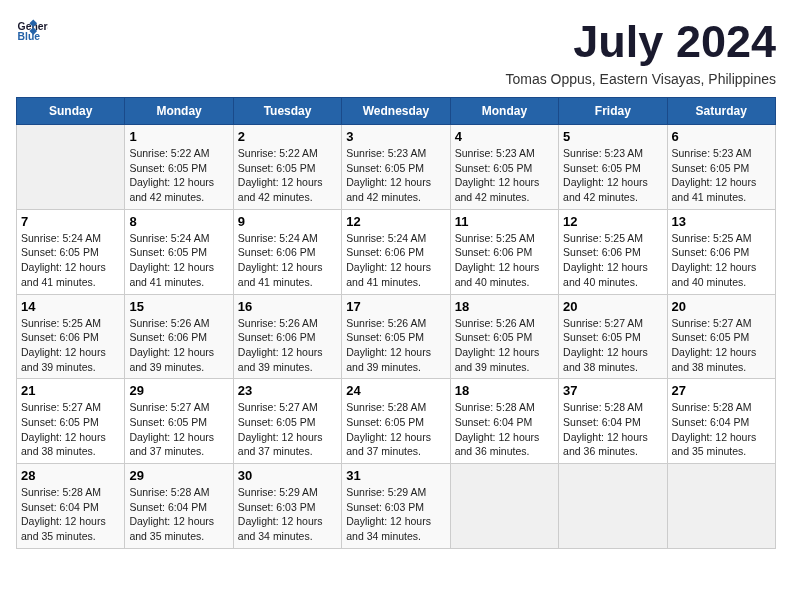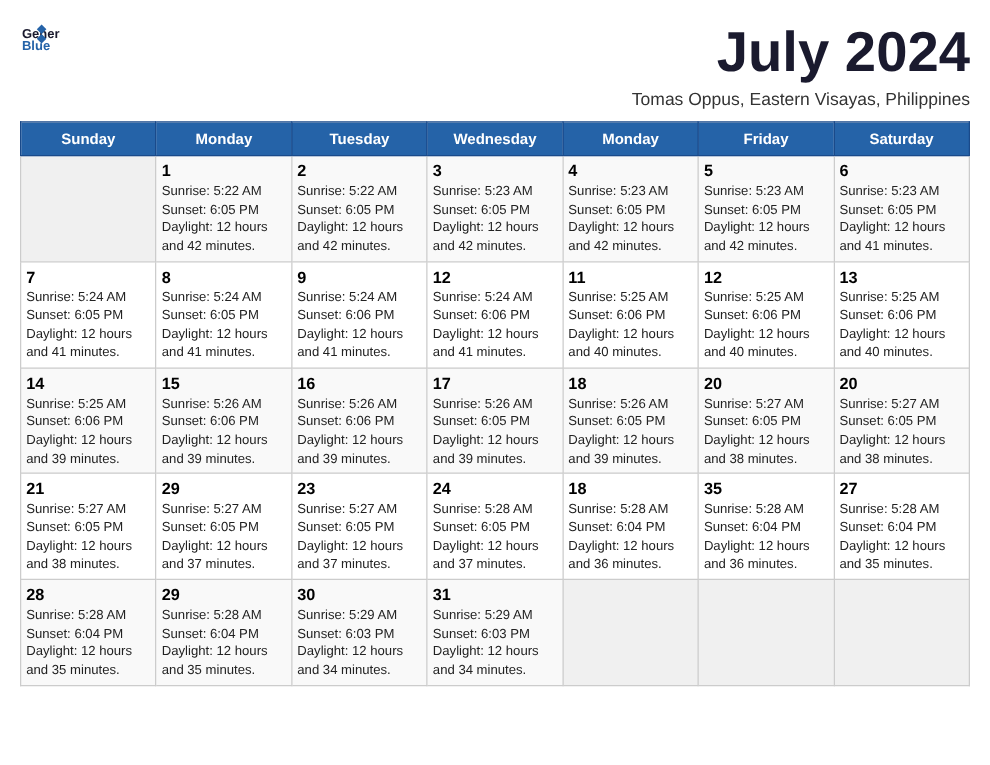--- a/index.html
+++ b/index.html
@@ -284,21 +284,21 @@
 and 37 minutes.</div>
         </td>
         <td>
           <span class="day-number">18</span>
           <div class="day-info" style="white-space: pre-line;">Sunrise: 5:28 AM
 Sunset: 6:04 PM
 Daylight: 12 hours
 and 36 minutes.</div>
         </td>
         <td>
-          <span class="day-number">35</span>
+          <span class="day-number">37</span>
           <div class="day-info" style="white-space: pre-line;">Sunrise: 5:28 AM
 Sunset: 6:04 PM
 Daylight: 12 hours
 and 36 minutes.</div>
         </td>
         <td>
           <span class="day-number">27</span>
           <div class="day-info" style="white-space: pre-line;">Sunrise: 5:28 AM
 Sunset: 6:04 PM
 Daylight: 12 hours

